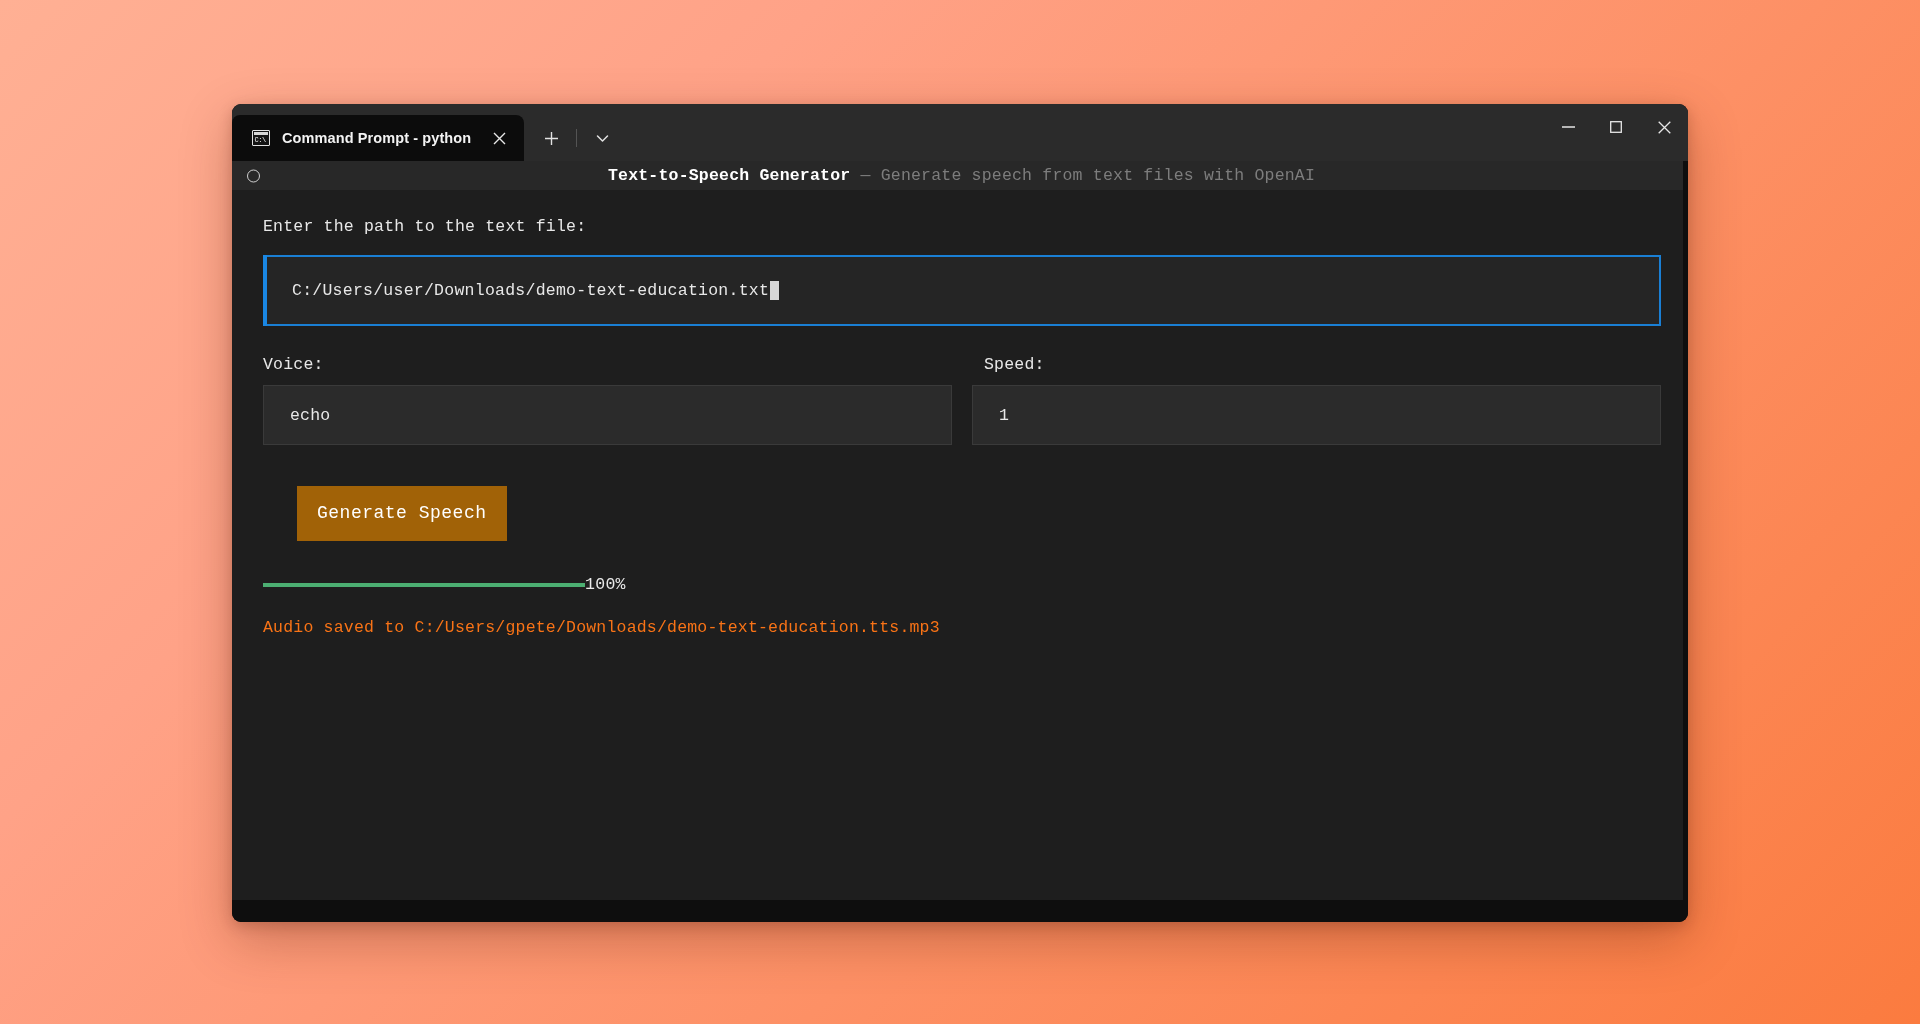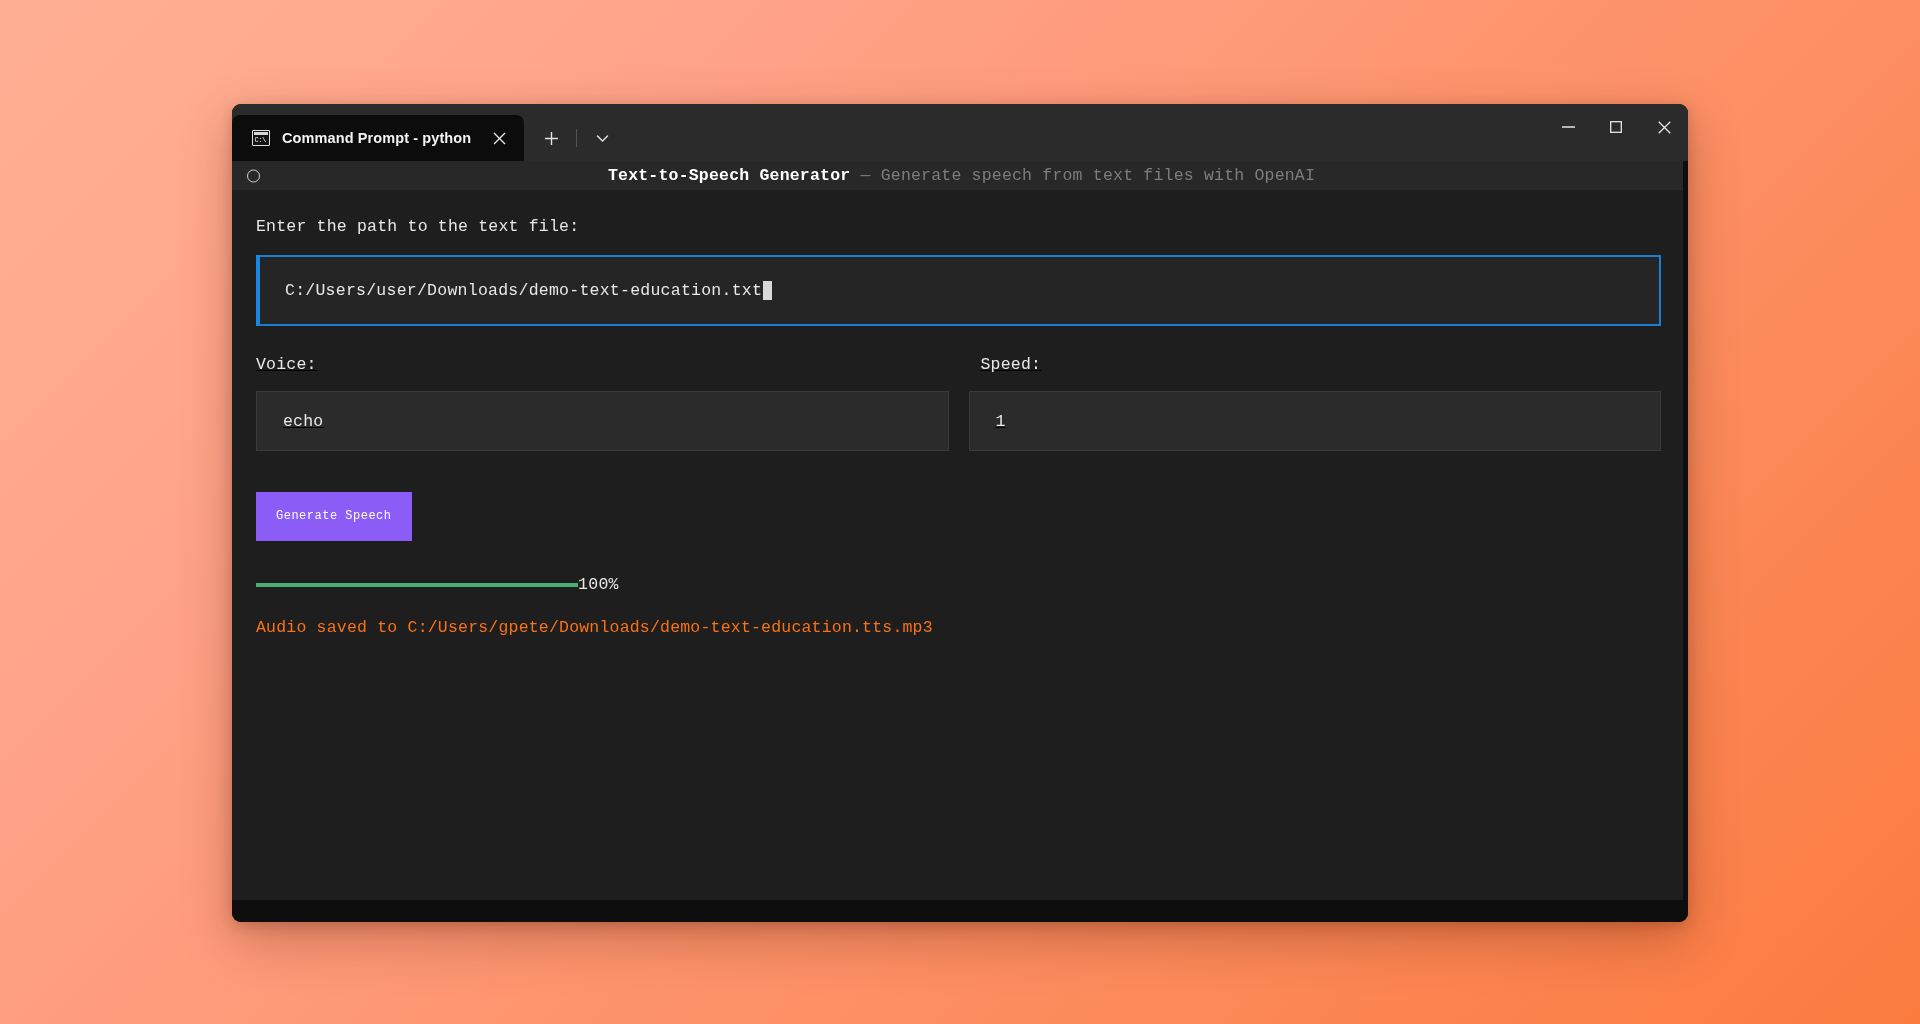--- a/index.html
+++ b/index.html
@@ -194,21 +194,21 @@
     font-size: 16.5px;
     letter-spacing: 0.2px;
     white-space: nowrap;
     padding-left: 8px;
   }
   .header-title .strong { color: #ffffff; font-weight: 700; }
   .header-title .muted  { color: #7d7d7d; font-weight: 400; }
 
   .app-body {
     flex: 1 1 auto;
-    padding: 27px 0 0 2px;
+    padding: 27px 0 0 9px;
     font-family: "Liberation Mono", monospace;
     position: relative;
     margin-right: 5px;
   }
 
   .label {
     font-family: "Liberation Mono", monospace;
     font-size: 16.5px;
     color: #e8e8e8;
     letter-spacing: 0.2px;
@@ -250,52 +250,52 @@
     vertical-align: -3px;
     margin-left: 1px;
   }
 
   
   .field-row {
     display: flex;
     margin-top: 29px;
     padding: 0 22px;
     gap: 20px;
-    text-decoration: underline;
   }
   .field-col { flex: 1 1 0; min-width: 0; }
 
   .field-box {
-    margin-top: 17px;
+    margin-top: 11px;
     height: 60px;
     background: #2b2b2b;
     border: 1px solid #3a3a3a;
     display: flex;
     align-items: center;
     padding-left: 26px;
   }
   .field-value {
     font-family: "Liberation Mono", monospace;
     font-size: 16.5px;
     color: #e8e8e8;
     letter-spacing: 0.2px;
   }
 
   
   .btn-row { margin-top: 41px; padding: 0 22px; }
   .gen-btn {
     display: inline-block;
-    background: #8b5cf6;
+    background: #a16207;
     color: #ffffff;
     font-family: "Liberation Mono", monospace;
-    font-size: 12px;
+    font-size: 18px;
     letter-spacing: 0.5px;
     padding: 18px 20px 19px 20px;
     border: none;
     line-height: 1;
+    margin-left: 34px;
   }
 
   
   .progress-row {
     display: flex;
     align-items: center;
     margin-top: 34px;
     padding: 0 22px;
   }
   .progress-track {

